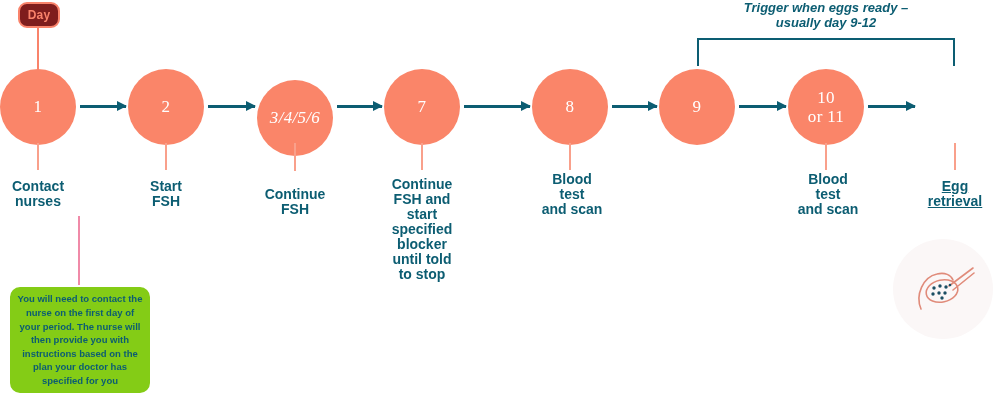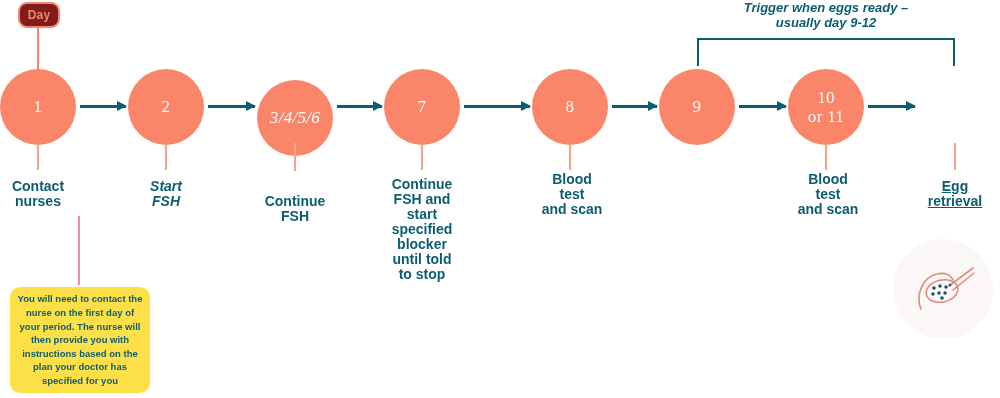--- a/index.html
+++ b/index.html
@@ -103,21 +103,21 @@
   }
   
   .tooltip {
     position: absolute;
     left: 8px;
     top: 285px;
     width: 144px;
     height: 110px;
     border: 2px solid #ffffff;
     border-radius: 12px;
-    background: #fde047;
+    background: #84cc16;
     box-sizing: border-box;
     display: flex;
     align-items: center;
     justify-content: center;
     text-align: center;
     color: #0C5D72;
     font-size: 9.5px;
     line-height: 13.6px;
     font-weight: bold;
     padding: 4px 6px;
@@ -215,24 +215,24 @@
   <div class="stem" style="left:165px; top:143px; height:28px;"></div>
   <div class="stem" style="left:294px; top:143px; height:28px;"></div>
   <div class="stem" style="left:421px; top:143px; height:28px;"></div>
   <div class="stem" style="left:569px; top:143px; height:28px;"></div>
   <div class="stem" style="left:825px; top:143px; height:28px;"></div>
   <div class="stem" style="left:954px; top:143px; height:28px;"></div>
 
   <div class="label-box" style="left:8px;   top:170px; width:60px;  height:48px;">
       <span>Contact<br>nurses</span>
     </div>
-  <div class="label-box" style="left:140px; top:170px; width:52px;  height:48px;font-style:italic;">
+  <div class="label-box" style="left:140px; top:170px; width:52px;  height:48px;">
       <span>Start<br>FSH</span>
     </div>
-  <div class="label-box" style="left:262px; top:185px; width:66px;  height:48px;">
+  <div class="label-box" style="left:262px; top:178px; width:66px;  height:48px;">
       <span>Continue<br>FSH</span>
     </div>
   <div class="label-box" style="left:391px; top:170px; width:62px;  height:118px;">
       <span>Continue FSH and start specified blocker until told to stop</span>
     </div>
   <div class="label-box" style="left:532px; top:170px; width:80px;  height:48px;">
       <span>Blood test<br>and scan</span>
     </div>
   <div class="label-box" style="left:788px; top:170px; width:80px;  height:48px;">
       <span>Blood test<br>and scan</span>

